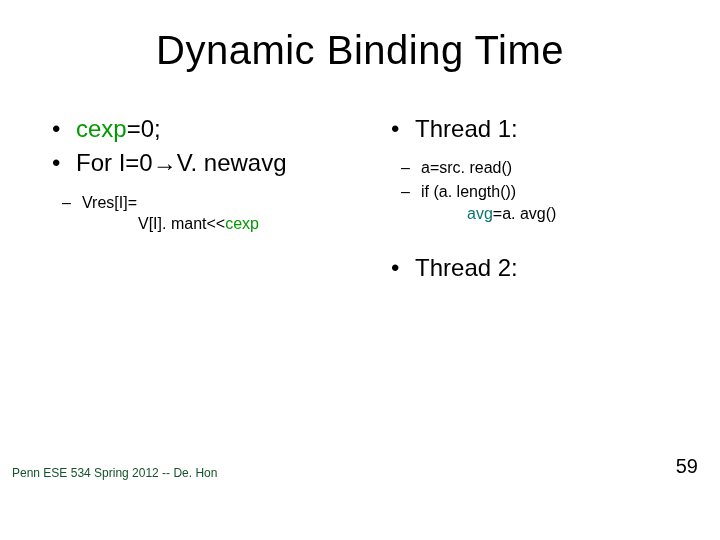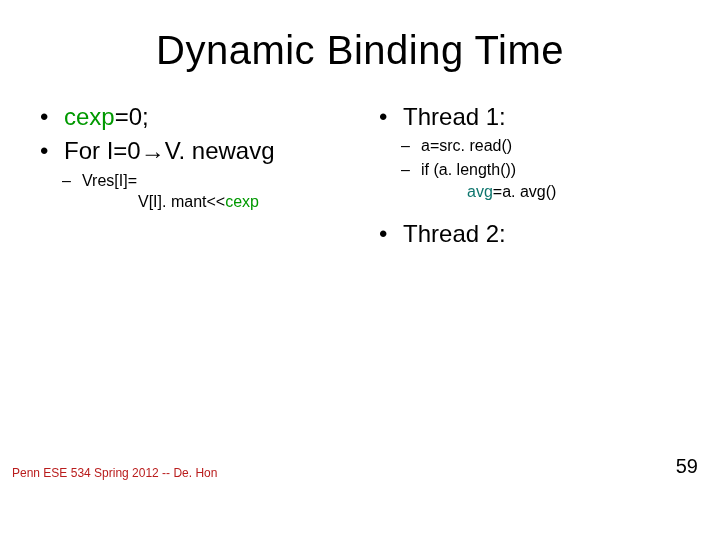--- a/index.html
+++ b/index.html
@@ -39,21 +39,21 @@
   }
   .col-left {
     width: 52%;
     padding-right: 10px;
   }
   .col-right {
     width: 48%;
   }
   ul.level1 {
     list-style: none;
-    margin: 0;
+    margin: 12px;
     padding: 0;
   }
   ul.level1 > li {
     position: relative;
     padding-left: 26px;
     margin-bottom: 2px;
   }
   ul.level1 > li::before {
     content: "•";
     position: absolute;
@@ -86,21 +86,21 @@
     display: block;
     padding-left: 56px;
   }
   .hl-cexp { color: #009900; }
   .hl-avg  { color: #0f766e; }
   .footer {
     position: absolute;
     left: 12px;
     bottom: 20px;
     font-size: 12px;
-    color: #b91c1c;
+    color: #14532d;
   }
   .pagenum {
     position: absolute;
     right: 22px;
     bottom: 22px;
     font-size: 20px;
     color: #000;
   }
   .gap {
     height: 14px;

